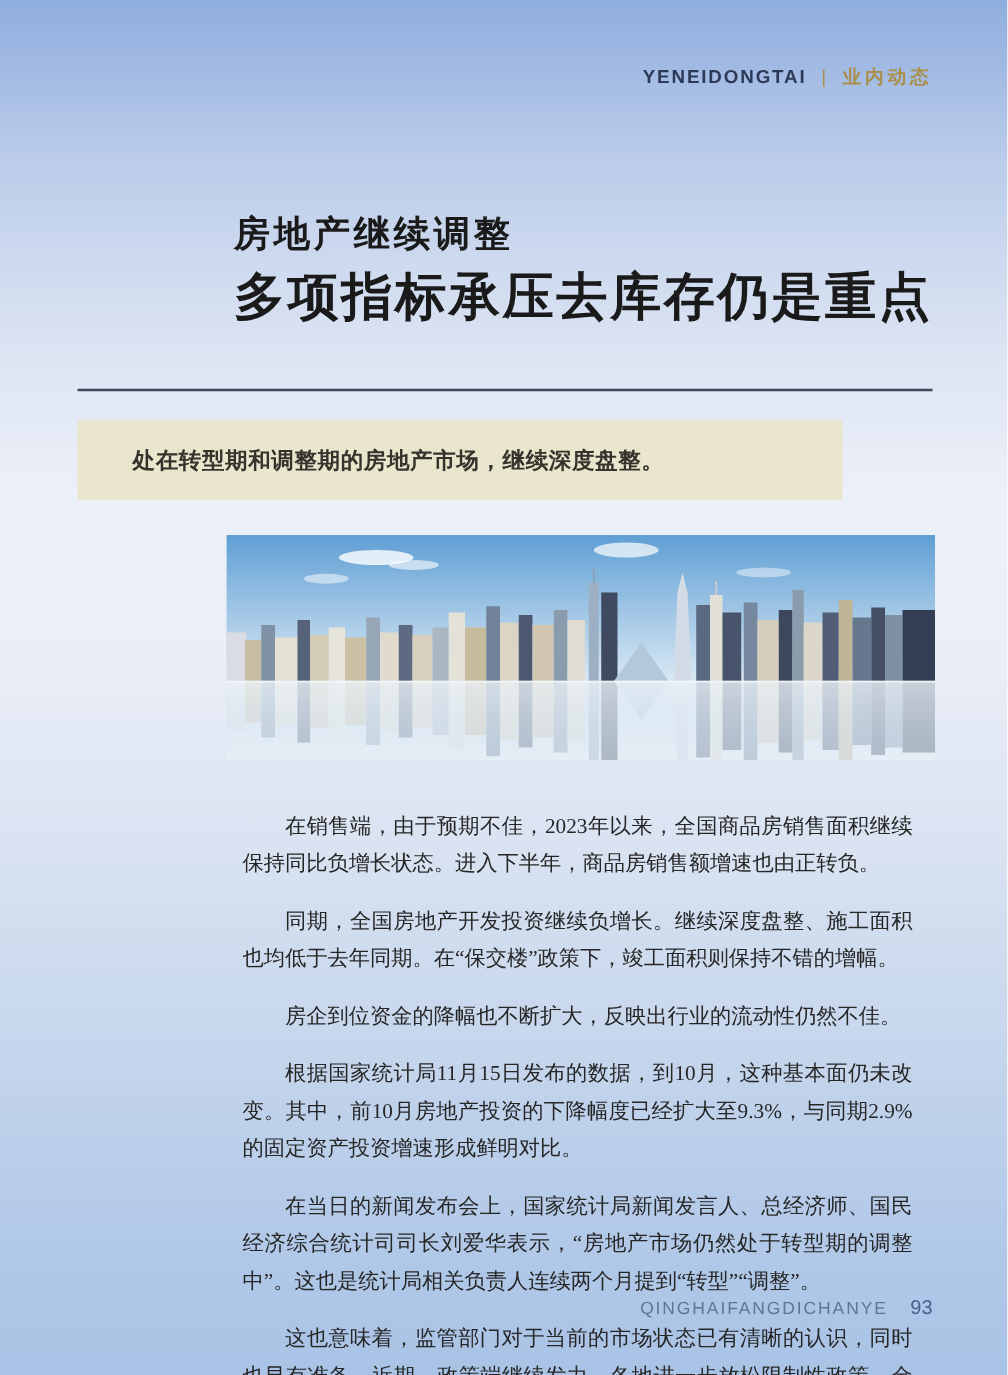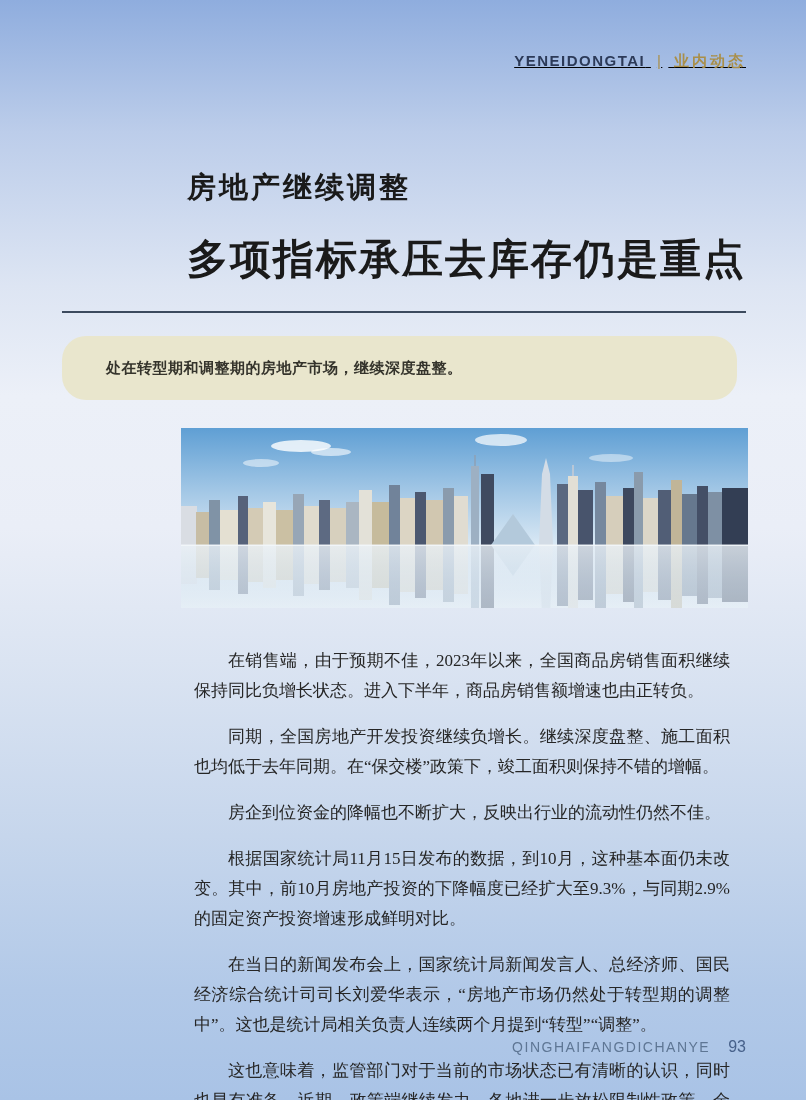--- a/index.html
+++ b/index.html
@@ -4,34 +4,34 @@
 <style>
   html,body{margin:0;padding:0;}
   body{width:806px;height:1100px;font-family:"Liberation Sans",sans-serif;}
   .page{
     position:relative;width:806px;height:1100px;overflow:hidden;
     background:linear-gradient(180deg,
       #8fadde 0%, #bccdea 12%, #dde5f3 26%, #ecf0f8 36%,
       #eaeef7 48%, #dbe4f2 60%, #c6d6ec 76%, #b2c9e8 90%, #a9c3e6 100%);
   }
   
-  .header{position:absolute;top:52px;right:60px;text-align:right;font-size:15px;letter-spacing:1.5px;text-decoration:underline;}
+  .header{position:absolute;top:52px;right:60px;text-align:right;font-size:15px;letter-spacing:1.5px;}
   .header .pinyin{color:#2c3a58;font-weight:700;}
   .header .divider{color:#a98f4a;margin:0 6px;font-weight:400;}
   .header .section{color:#a98f4a;font-weight:700;letter-spacing:3px;}
   
   .title-block{position:absolute;top:168px;right:60px;text-align:left;color:#1a1a1a;}
   .kicker{font-size:29px;font-weight:700;letter-spacing:3px;}
-  .headline{font-size:41px;font-weight:700;letter-spacing:2px;margin-top:24px;}
+  .headline{font-size:41px;font-weight:700;letter-spacing:2px;margin-top:2px;}
   
   .rule{position:absolute;left:62px;top:311px;width:684px;height:2px;background:#3c4a5e;}
   .callout{
-    position:absolute;left:62px;top:336px;width:675px;height:64px;
+    position:absolute;left:62px;top:336px;width:612px;height:64px;
     background:#e9e6cd;display:flex;align-items:center;box-sizing:border-box;padding-left:44px;
-    font-family:"Liberation Serif",serif;font-size:15px;font-weight:700;color:#35342c;letter-spacing:0.5px;border-radius:24px;
+    font-family:"Liberation Serif",serif;font-size:18px;font-weight:700;color:#35342c;letter-spacing:0.5px;
   }
   
   .photo{position:absolute;left:181px;top:428px;width:567px;height:180px;overflow:hidden;}
   .photo svg{display:block;}
   
   .article{
     position:absolute;left:178px;top:630px;width:568px;
     font-family:"Liberation Serif",serif;font-size:17px;line-height:30px;
     color:#262626;text-align:justify;
   }

